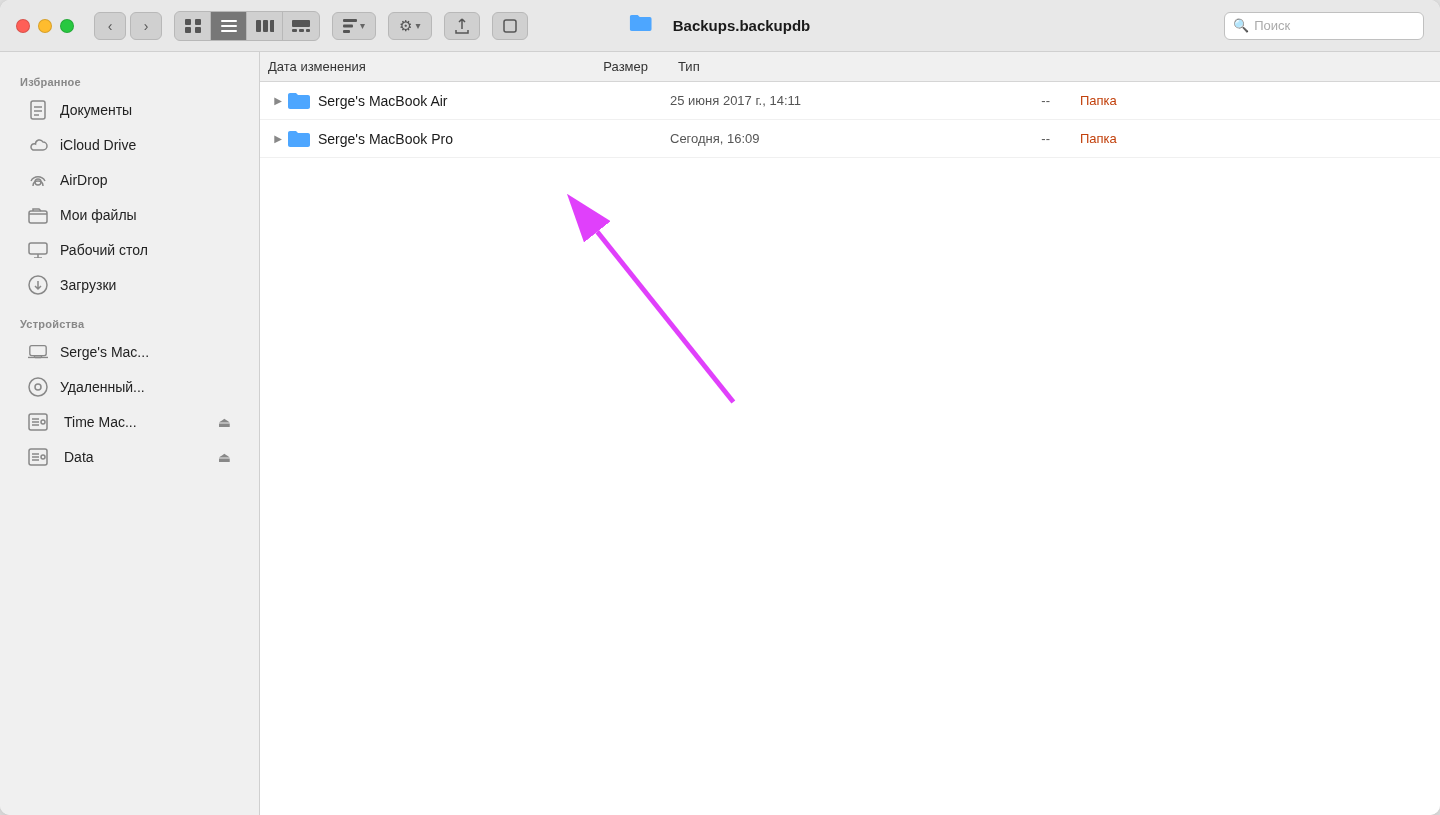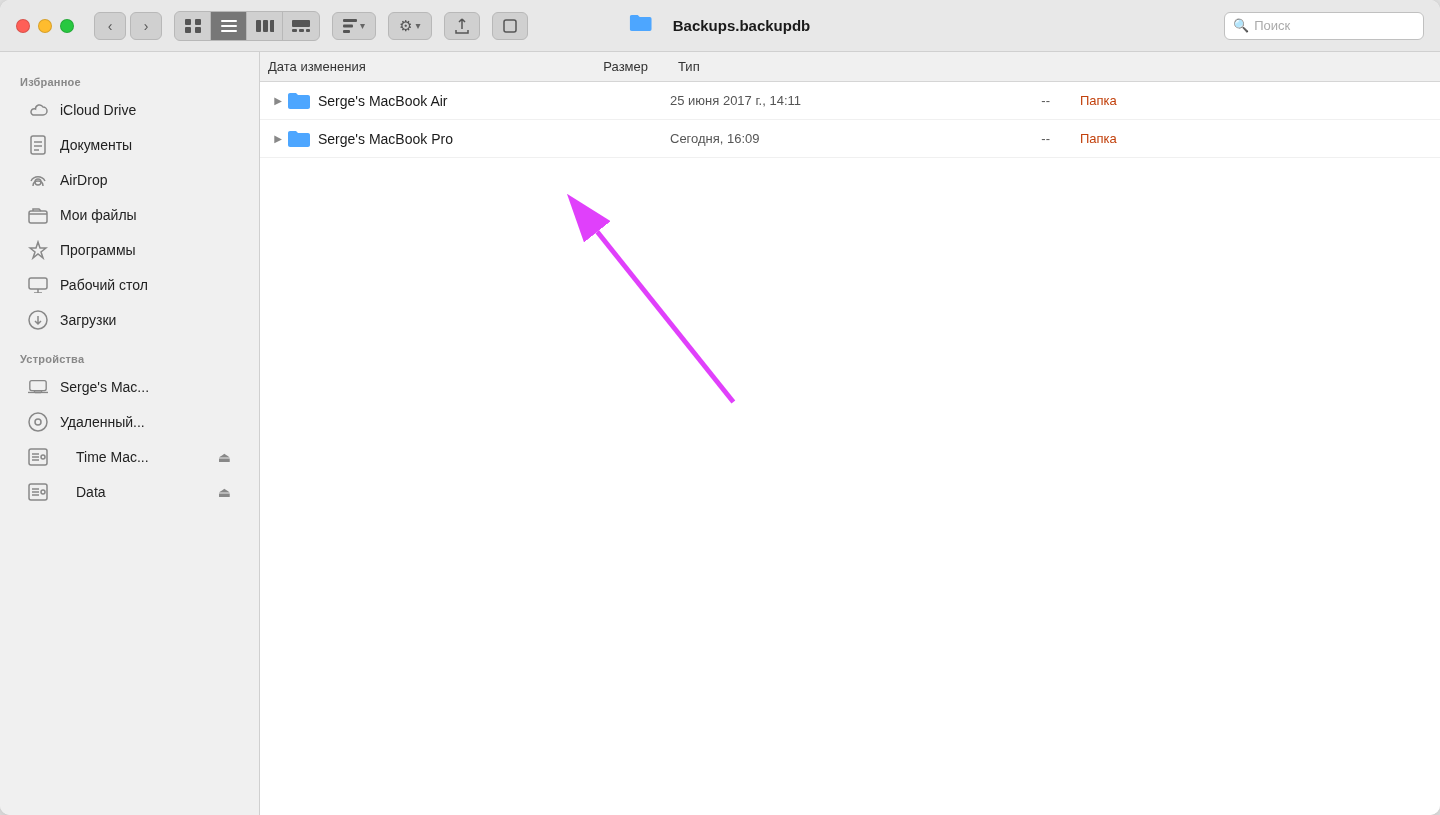--- a/index.html
+++ b/index.html
@@ -200,21 +200,21 @@
     }
 
     .sidebar-label {
       font-size: 14px;
       color: #222;
     }
 
     .sidebar-item-eject {
       display: flex;
       align-items: center;
-      gap: 28px;
+      gap: 16px;
       padding: 7px 20px;
       cursor: pointer;
       border-radius: 6px;
       margin: 1px 8px;
       font-size: 14px;
       color: #222;
       justify-content: center;
     }
 
     .eject-btn {
@@ -465,65 +465,57 @@
     </div>
   </div>
 
   <div class="main-area">
 
     <div class="sidebar">
       <div class="sidebar-section-title">Избранное</div>
 
       <div class="sidebar-item">
         <span class="sidebar-icon">
-          <svg width="20" height="14" viewBox="0 0 20 14" fill="none" stroke="#888" stroke-width="1.5">
-            <path d="M5 12H15a4 4 0 000-8 4 4 0 00-7.5 2A3 3 0 005 12z"></path>
-          </svg>
-        </span>
-        <span class="sidebar-label">iCloud Drive</span>
-      </div>
-
-      <div class="sidebar-item">
-        <span class="sidebar-icon">
           <svg width="16" height="20" viewBox="0 0 16 20" fill="none" stroke="#888" stroke-width="1.5">
             <rect x="1" y="1" width="14" height="18" rx="2"></rect>
             <path d="M4 7h8M4 11h8M4 15h5"></path>
           </svg>
         </span>
         <span class="sidebar-label">Документы</span>
       </div>
 
       <div class="sidebar-item">
         <span class="sidebar-icon">
+          <svg width="20" height="14" viewBox="0 0 20 14" fill="none" stroke="#888" stroke-width="1.5">
+            <path d="M5 12H15a4 4 0 000-8 4 4 0 00-7.5 2A3 3 0 005 12z"></path>
+          </svg>
+        </span>
+        <span class="sidebar-label">iCloud Drive</span>
+      </div>
+
+      <div class="sidebar-item">
+        <span class="sidebar-icon">
           <svg width="20" height="20" viewBox="0 0 20 20" fill="none" stroke="#888" stroke-width="1.5">
             <circle cx="10" cy="12" r="3"></circle>
             <path d="M5 16c0-3 2-5 5-5s5 2 5 5M3 11a8 8 0 0114 0"></path>
           </svg>
         </span>
         <span class="sidebar-label">AirDrop</span>
       </div>
 
       <div class="sidebar-item">
         <span class="sidebar-icon">
           <svg width="20" height="18" viewBox="0 0 20 18" fill="none" stroke="#888" stroke-width="1.5">
             <rect x="1" y="5" width="18" height="12" rx="2"></rect>
             <path d="M1 8h18M5 5V3h6l2 2"></path>
           </svg>
         </span>
         <span class="sidebar-label">Мои файлы</span>
       </div>
 
-      <div class="sidebar-item">
-        <span class="sidebar-icon">
-          <svg width="20" height="20" viewBox="0 0 20 20" fill="none" stroke="#888" stroke-width="1.5">
-            <path d="M10 2L12 8H18L13 12L15 18L10 14L5 18L7 12L2 8H8L10 2Z"></path>
-          </svg>
-        </span>
-        <span class="sidebar-label">Программы</span>
-      </div>
 
       <div class="sidebar-item">
         <span class="sidebar-icon">
           <svg width="20" height="16" viewBox="0 0 20 16" fill="none" stroke="#888" stroke-width="1.5">
             <rect x="1" y="1" width="18" height="11" rx="2"></rect>
             <path d="M6 16h8M10 12v4"></path>
           </svg>
         </span>
         <span class="sidebar-label">Рабочий стол</span>
       </div>

